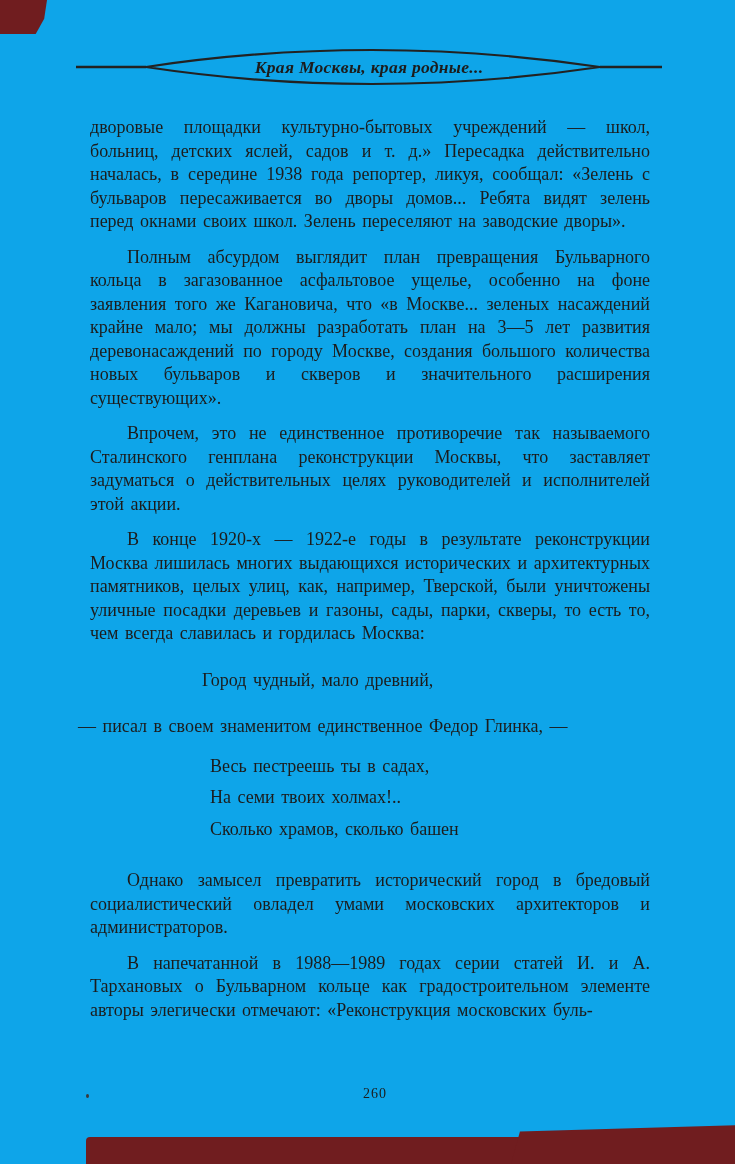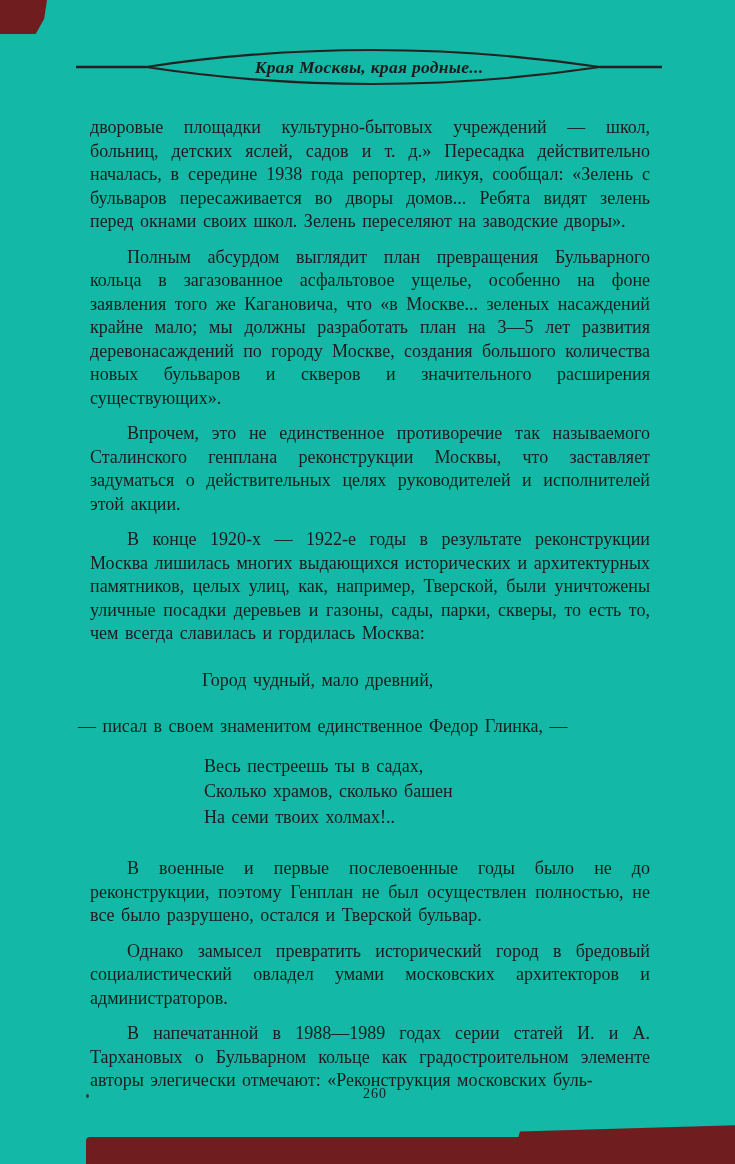--- a/index.html
+++ b/index.html
@@ -1,20 +1,20 @@
 <!DOCTYPE html>
 <html><head>
 <meta charset="utf-8">
 <style>
   html, body { margin: 0; padding: 0; background: #e8e8e6; }
   .page {
     position: relative;
     width: 735px;
     height: 1164px;
-    background: #14b8a6;
+    background: #0ea5e9;
     overflow: hidden;
     font-family: "Liberation Serif", "DejaVu Serif", serif;
     color: #1c1c1c;
   }
 
   
   .stain { position: absolute; background: #701d1f; }
   .stain-tl {
     left: 0; top: 0; width: 47px; height: 34px;
     clip-path: polygon(0 0, 100% 0, 94% 55%, 76% 100%, 0 100%);
@@ -43,21 +43,21 @@
   .text-block {
     position: absolute; top: 104px; left: 78px; width: 584px;
     font-size: 18px; line-height: 23.5px;
     text-align: justify; word-spacing: 2px;
   }
   .para { margin: 12px; text-indent: 37px; }
   .para.no-indent { text-indent: 0; }
   .verse-single { margin: 23px 0 23px 124px; text-align: left; }
   .attribution { margin: 0 0 16px 0; text-indent: 0; text-align: left; }
   .stanza { margin: 16px 0 28px 124px; text-align: left; }
-  .stanza div { margin: 2px; }
+  .stanza div { margin: 8px; }
 
   .page-number {
     position: absolute; top: 1086px; left: 83px; width: 584px;
     text-align: center; font-size: 14px; letter-spacing: 1px;
   }
 </style>
 </head>
 <body>
 
 <div class="page">
@@ -78,25 +78,24 @@
     <p class="para">Полным абсурдом выглядит план превращения Бульварного кольца в загазованное асфальтовое ущелье, особенно на фоне заявления того же Кагановича, что «в Москве... зеленых насаждений крайне мало; мы должны разработать план на 3—5 лет развития деревонасаждений по городу Москве, создания большого количества новых бульваров и скверов и значительного расширения существующих».</p>
     <p class="para">Впрочем, это не единственное противоречие так называемого Сталинского генплана реконструкции Москвы, что заставляет задуматься о действительных целях руководителей и исполнителей этой акции.</p>
     <p class="para">В конце 1920-х — 1922-е годы в результате реконструкции Москва лишилась многих выдающихся исторических и архитектурных памятников, целых улиц, как, например, Тверской, были уничтожены уличные посадки деревьев и газоны, сады, парки, скверы, то есть то, чем всегда славилась и гордилась Москва:</p>
 
     <div class="verse-single">Город чудный, мало древний,</div>
 
     <p class="para attribution">— писал в своем знаменитом единственное Федор Глинка, —</p>
 
     <div class="stanza">
       <div>Весь пестреешь ты в садах,</div>
+      <div>На семи твоих холмах!..</div>
       <div>Сколько храмов, сколько башен</div>
-      <div>На семи твоих холмах!..</div>
     </div>
 
-    <p class="para">В военные и первые послевоенные годы было не до реконструкции, поэтому Генплан не был осуществлен полностью, не все было разрушено, остался и Тверской бульвар.</p>
     <p class="para">Однако замысел превратить исторический город в бредовый социалистический овладел умами московских архитекторов и администраторов.</p>
     <p class="para">В напечатанной в 1988—1989 годах серии статей И. и А. Тархановых о Бульварном кольце как градостроительном элементе авторы элегически отмечают: «Реконструкция московских буль-</p>
   </div>
 
   <div class="speck"></div>
 
   <div class="page-number">260</div>
 
   <div class="stain stain-bottom"></div>
   <div class="stain stain-br"></div>

